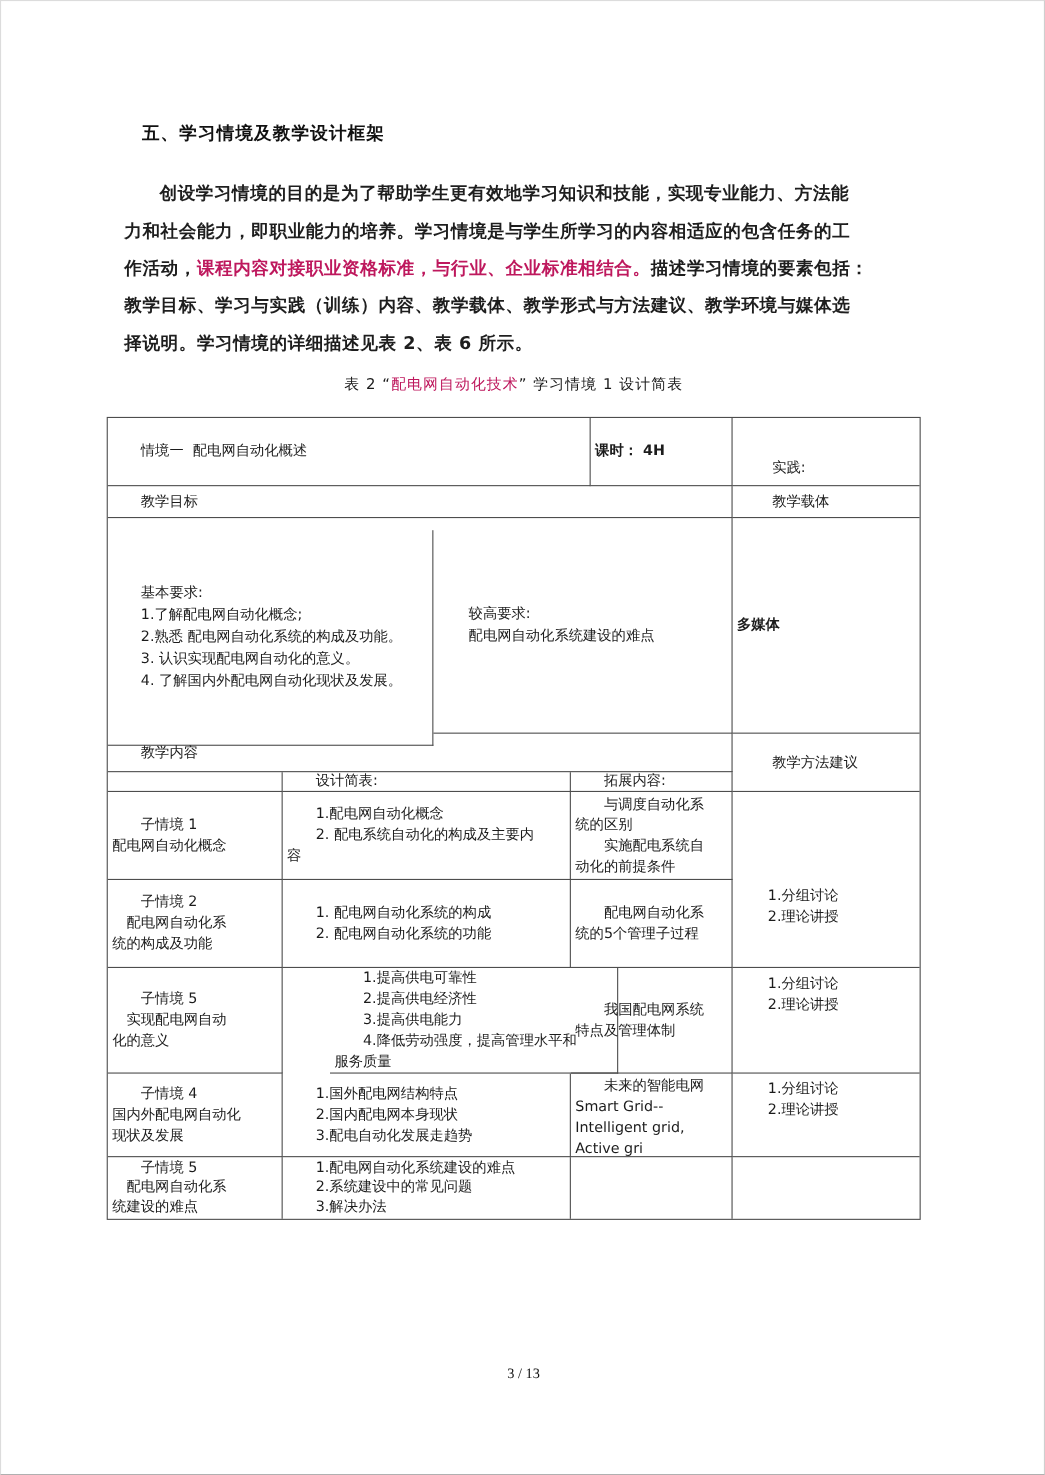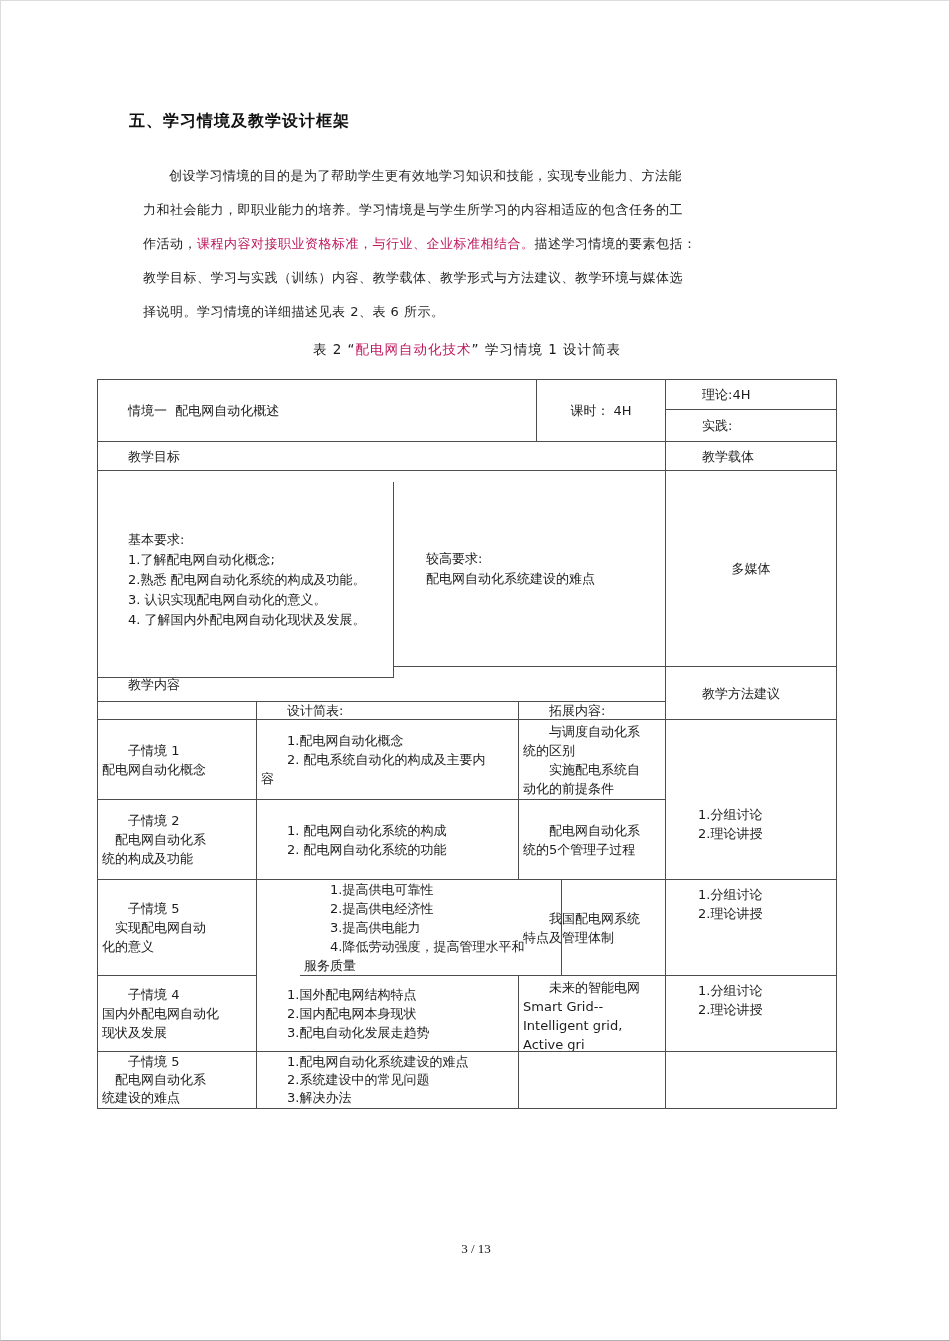--- a/index.html
+++ b/index.html
@@ -14,23 +14,24 @@
     font-family:"DejaVu Sans","Liberation Sans",sans-serif;
     color:#1c1c1c;
     overflow:hidden;
   }
   .heading{
     position:absolute;left:128px;top:110px;
     font-size:16px;font-weight:bold;color:#111;
     letter-spacing:1px;margin:0;
   }
   .para{
-    position:absolute;left:142px;top:158px;width:696px;
-    font-size:13px;line-height:34px;color:#1e1e1e;
+    position:absolute;left:112px;top:158px;width:696px;
+    font-size:16px;line-height:34px;color:#1e1e1e;
     letter-spacing:0.5px;
+    font-weight:bold;
   }
   .pline{white-space:pre-wrap;}
   .pline.indent{text-indent:2em;}
   .red{color:#be185d;}
   .caption{
     position:absolute;left:96px;top:340px;width:740px;
     text-align:center;font-size:13.5px;color:#1a1a1a;letter-spacing:1px;
   }
   .tbl{
     position:absolute;left:96px;top:378px;
@@ -43,21 +44,21 @@
     border-right:1px solid #4d4d4d;
     border-bottom:1px solid #4d4d4d;
     font-size:13px;line-height:19px;color:#1c1c1c;
     display:flex;flex-direction:column;justify-content:center;
     white-space:pre-wrap;
     padding:1px 4px;
     overflow:hidden;
   }
   .cell.nbr{border-right:none;}
   .cell.nbb{border-bottom:none;}
-  .cell.ctr{text-align:center;}
+  .cell.ctr{text-align:left;font-weight:bold;}
   .cell.vtop{justify-content:flex-start;padding-top:5px;}
   .cell.goals{line-height:20px;}
   .footer{
     position:absolute;left:0;top:1240px;width:950px;
     text-align:center;font-size:13px;color:#111;
     font-family:"Liberation Serif","DejaVu Serif",serif;
   }
 </style>
 </head>
 <body>
@@ -73,21 +74,20 @@
     <div class="pline">教学目标、学习与实践（训练）内容、教学载体、教学形式与方法建议、教学环境与媒体选</div>
     <div class="pline">择说明。学习情境的详细描述见表 2、表 6 所示。</div>
   </div>
 
   <div class="caption"><span>表 2 “</span><span class="red">配电网自动化技术</span><span>” 学习情境 1 设计简表</span></div>
 
   <div class="tbl">
 
     <div class="cell" style="left:0;top:0;width:439px;height:62px;padding-left:30px;">情境一  配电网自动化概述</div>
     <div class="cell ctr" style="left:439px;top:0;width:129px;height:62px;">课时： 4H</div>
-    <div class="cell nbr" style="left:568px;top:0;width:170px;height:30px;padding-left:36px;">理论:4H</div>
     <div class="cell nbr" style="left:568px;top:30px;width:170px;height:32px;padding-left:36px;">实践:</div>
 
     <div class="cell" style="left:0;top:62px;width:568px;height:29px;padding-left:30px;">教学目标</div>
     <div class="cell nbr" style="left:568px;top:62px;width:170px;height:29px;padding-left:36px;">教学载体</div>
 
     <div class="cell goals" style="left:0;top:102px;width:296px;height:196px;padding-left:30px;">基本要求:
 1.了解配电网自动化概念;
 2.熟悉 配电网自动化系统的构成及功能。
 3. 认识实现配电网自动化的意义。
 4. 了解国内外配电网自动化现状及发展。</div>

